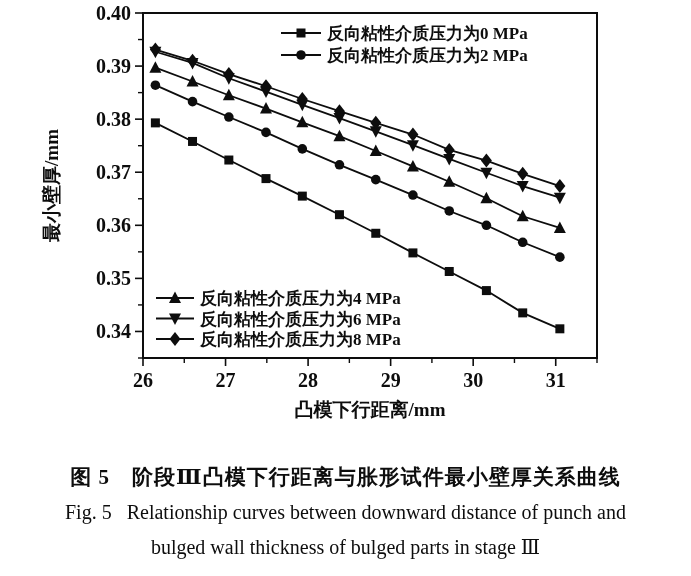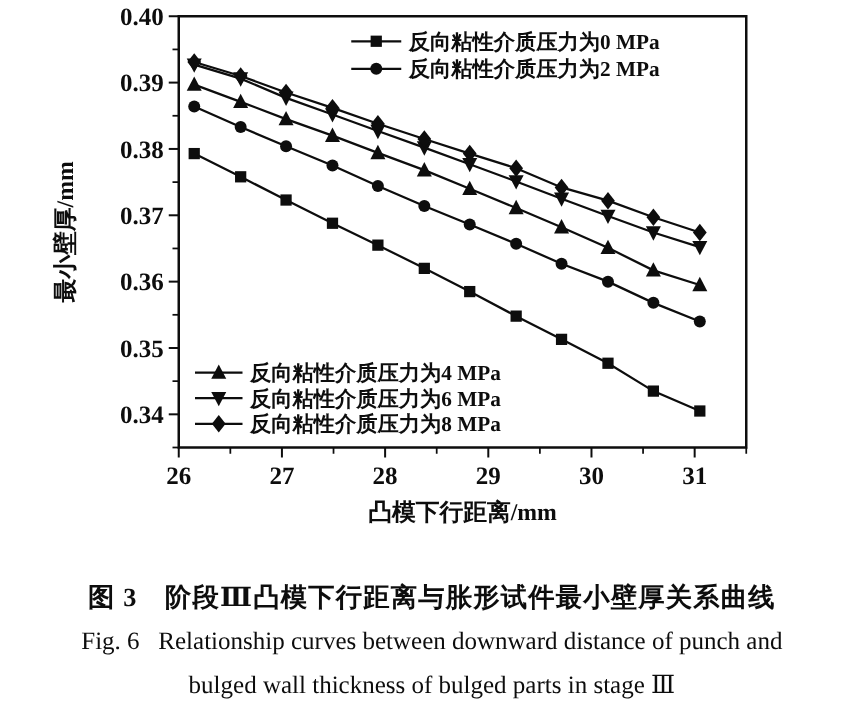--- a/index.html
+++ b/index.html
@@ -167,16 +167,16 @@
           <polygon points="175,325 181,313.5 169,313.5" fill="#0d0d0d"></polygon>
           <text x="200" y="324.5" class="legend-label">反向粘性介质压力为6 MPa</text>
         </g>
         <g>
           <line x1="156" y1="339" x2="194" y2="339" stroke="#0d0d0d" stroke-width="1.8"></line>
           <polygon points="175,332 180.5,339 175,346 169.5,339" fill="#0d0d0d"></polygon>
           <text x="200" y="345" class="legend-label">反向粘性介质压力为8 MPa</text>
         </g>
       </g>
     </svg>
-  <div class="caption cap-zh">图 3　阶段Ⅲ凸模下行距离与胀形试件最小壁厚关系曲线</div>
-  <div class="caption cap-en">Fig. 6   Relationship curves between downward distance of punch and</div>
+  <div class="caption cap-zh">图 5　阶段Ⅲ凸模下行距离与胀形试件最小壁厚关系曲线</div>
+  <div class="caption cap-en">Fig. 5   Relationship curves between downward distance of punch and</div>
   <div class="caption cap-en">bulged wall thickness of bulged parts in stage Ⅲ</div>
 </div>
 
 </body></html>

